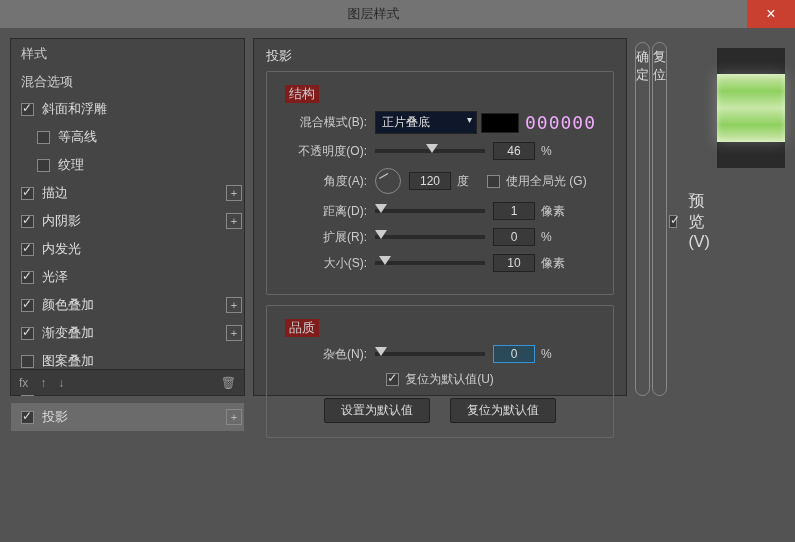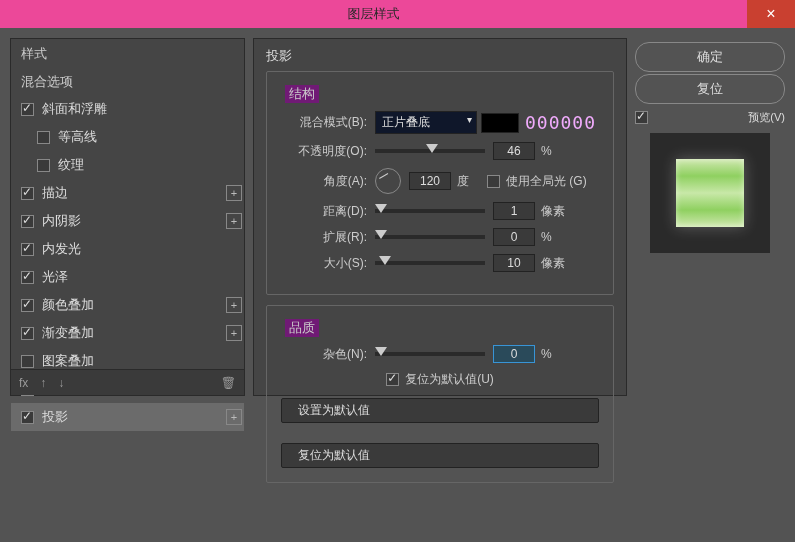--- a/index.html
+++ b/index.html
@@ -1,56 +1,56 @@
 <!DOCTYPE html>
 <html><head>
 <meta charset="utf-8">
 <style>
 * { margin: 0; padding: 0; box-sizing: border-box; font-family: "Microsoft YaHei", sans-serif; }
 body { background: #535353; width: 795px; height: 542px; overflow: hidden; }
-.titlebar { height: 28px; background: #ec4899; display: flex; align-items: center; position: relative; }
+.titlebar { height: 28px; background: #737373; display: flex; align-items: center; position: relative; }
 .titlebar-title { flex: 1; text-align: center; font-size: 13px; color: #2a2a2a; }
 .close-btn { width: 48px; height: 28px; background: #c94030; color: #fff; display: flex; align-items: center; justify-content: center; font-size: 16px; cursor: pointer; }
 .main { display: flex; height: 378px; padding: 10px; gap: 8px; }
 .left-panel { width: 235px; background: #454545; border: 1px solid #2a2a2a; position: relative; }
 .section-label { padding: 6px 10px 4px; font-size: 13px; color: #ccc; }
 .style-row { display: flex; align-items: center; padding: 5px 2px 5px 10px; font-size: 13px; color: #ddd; cursor: pointer; }
 .style-row.selected { background: #6b6b6b; }
 .style-row .cb { width: 13px; height: 13px; border: 1px solid #888; margin-right: 8px; background: #3a3a3a; position: relative; flex-shrink: 0; }
 .style-row .cb.checked::after { content: "✓"; position: absolute; top: -3px; left: 0; font-size: 12px; color: #ddd; }
 .style-row .indent { width: 16px; }
 .style-row .plus { margin-left: auto; width: 16px; height: 16px; border: 1px solid #888; color: #bbb; font-size: 11px; display: flex; align-items: center; justify-content: center; }
 .left-footer { position: absolute; bottom: 0; left: 0; right: 0; height: 26px; background: #3a3a3a; border-top: 1px solid #2a2a2a; display: flex; align-items: center; padding: 0 8px; gap: 12px; color: #999; font-size: 12px; }
 .left-footer .trash { margin-left: auto; }
 .center-panel { flex: 1; background: #454545; border: 1px solid #2a2a2a; padding: 8px 12px 12px; }
 .center-title { font-size: 13px; color: #ddd; margin-bottom: 6px; }
 .fieldset { border: 1px solid #666; padding: 12px 14px 14px; margin-bottom: 10px; border-radius: 2px; }
-.fieldset-legend { font-size: 13px; color: #ccc; margin: -19px 0 8px 4px; background: #701a75; padding: 0 4px; display: inline-block; }
+.fieldset-legend { font-size: 13px; color: #ccc; margin: -19px 0 8px 4px; background: #7f1d1d; padding: 0 4px; display: inline-block; }
 .form-row { display: flex; align-items: center; margin-bottom: 8px; font-size: 12px; color: #ccc; }
 .form-label { width: 86px; text-align: right; margin-right: 8px; }
 .select { background: #0f172a; border: 1px solid #222; color: #ddd; padding: 2px 18px 2px 6px; font-size: 12px; position: relative; width: 102px; }
 .select::after { content: "▾"; position: absolute; right: 4px; top: 2px; font-size: 10px; }
 .color-swatch { width: 38px; height: 20px; background: #000; border: 1px solid #222; margin-left: 4px; }
 .hex { color: #f0abfc; font-size: 18px; margin-left: 6px; letter-spacing: 1px; font-family: monospace; }
 .slider { width: 110px; height: 4px; background: #2a2a2a; position: relative; margin-right: 8px; }
 .slider-thumb { position: absolute; top: -5px; width: 0; height: 0; border-left: 6px solid transparent; border-right: 6px solid transparent; border-top: 9px solid #ccc; }
 .num-input { width: 42px; background: #3a3a3a; border: 1px solid #222; color: #ddd; text-align: center; font-size: 12px; padding: 1px 0; }
 .num-input.active { border: 1px solid #3894d6; background: #2a4a5a; }
 .unit { margin-left: 6px; width: 30px; font-size: 12px; }
 .angle-dial { width: 26px; height: 26px; border: 1px solid #888; border-radius: 50%; margin-right: 8px; position: relative; }
 .angle-dial::after { content: ""; position: absolute; width: 10px; height: 1px; background: #ccc; top: 4px; left: 2px; transform-origin: right; transform: rotate(-30deg); }
 .inline-cb { width: 13px; height: 13px; border: 1px solid #888; margin-right: 6px; background: #3a3a3a; position: relative; }
 .inline-cb.checked::after { content: "✓"; position: absolute; top: -3px; left: 0; font-size: 12px; color: #ddd; }
 .contour { width: 30px; height: 24px; background: linear-gradient(135deg, #fff 50%, #222 50%); border: 1px solid #222; }
 .contour-dd { width: 16px; height: 24px; border: 1px solid #222; background: #3a3a3a; color: #ccc; font-size: 9px; display: flex; align-items: center; justify-content: center; margin-left: -1px; }
-.btn-row { display: flex; gap: 20px; justify-content: center; margin-top: 10px; flex-direction: column; }
+.btn-row { display: flex; gap: 20px; justify-content: center; margin-top: 10px; }
 .flat-btn { background: #3a3a3a; border: 1px solid #222; color: #ddd; padding: 3px 16px; font-size: 12px; cursor: pointer; border-radius: 2px; }
-.right-panel { width: 150px; display: flex; flex-direction: column; gap: 2px; padding-top: 4px; }
+.right-panel { width: 150px; display: flex; flex-direction: row; gap: 2px; padding-top: 4px; }
 .pill-btn { border: 1px solid #888; background: transparent; color: #ddd; padding: 5px 0; border-radius: 14px; font-size: 13px; text-align: center; cursor: pointer; }
-.preview-row { display: flex; align-items: center; gap: 6px; justify-content: space-between; font-size: 11px; color: #ddd; margin-top: 4px; }
+.preview-row { display: flex; align-items: center; gap: 6px; justify-content: space-between; font-size: 16px; color: #ddd; margin-top: 4px; }
 .preview-box { width: 120px; height: 120px; background: #2a2a2a; margin: 6px auto 0; display: flex; align-items: center; justify-content: center; }
 .preview-inner { width: 68px; height: 68px; background: linear-gradient(180deg, #d0e8b0 0%, #8fd060 25%, #c8e8a8 50%, #8fd060 75%, #d0e8b0 100%); box-shadow: 0 0 14px rgba(255,255,255,0.25), inset 0 0 6px rgba(255,255,255,0.5); }
 </style>
 </head>
 <body>
 
 <div class="titlebar">
   <div class="titlebar-title">图层样式</div>
   <div class="close-btn">×</div>
 </div>

